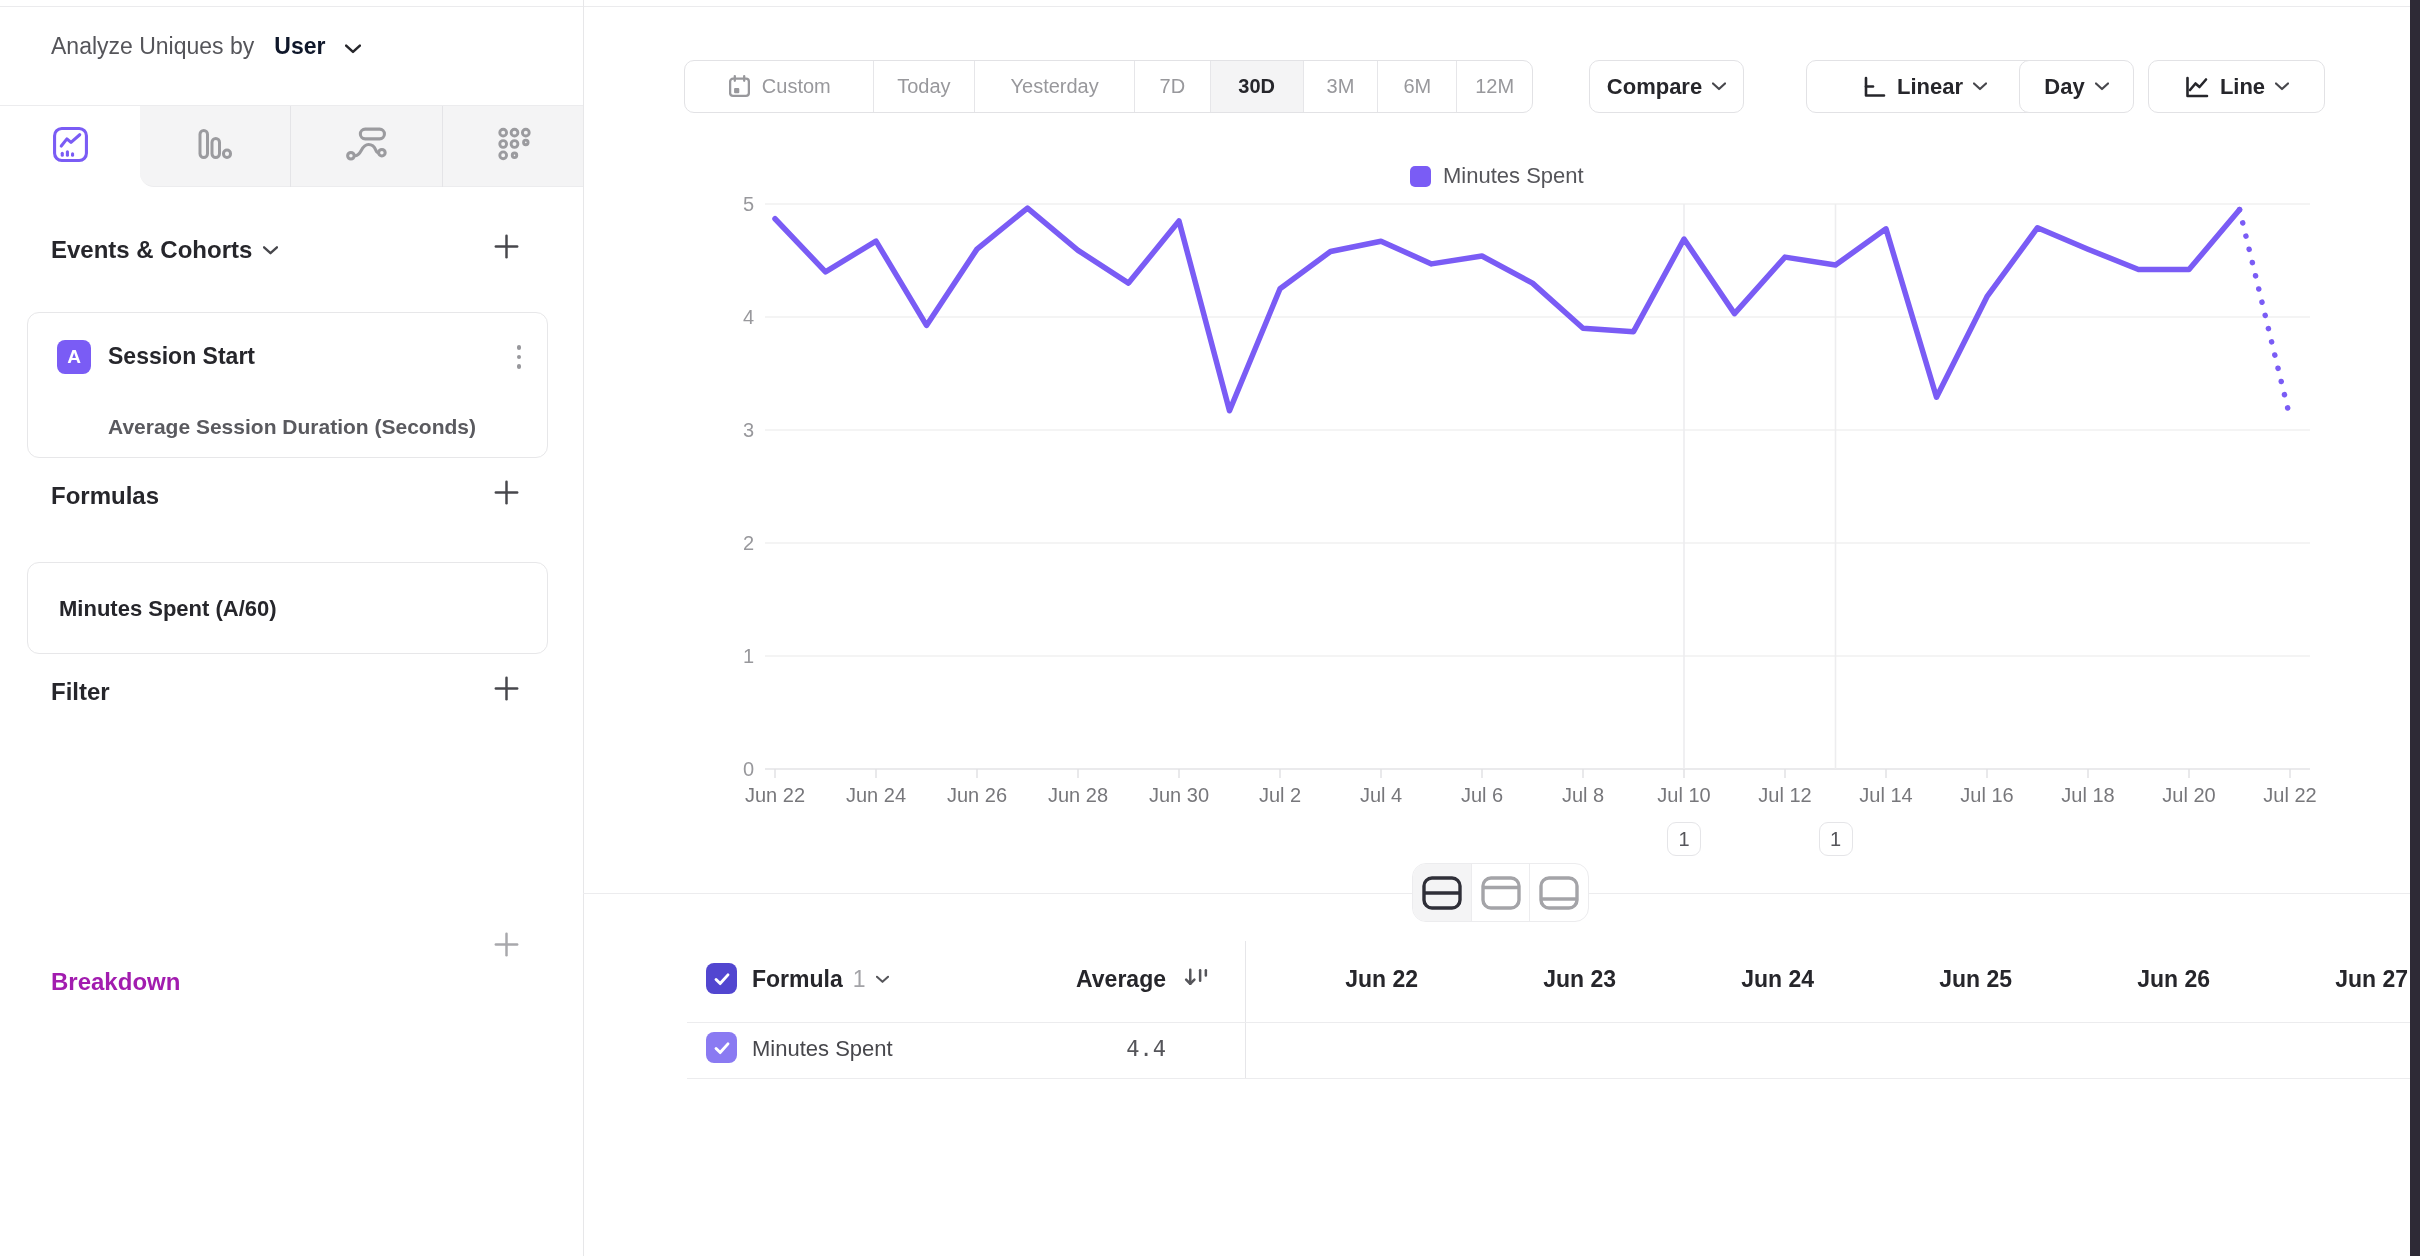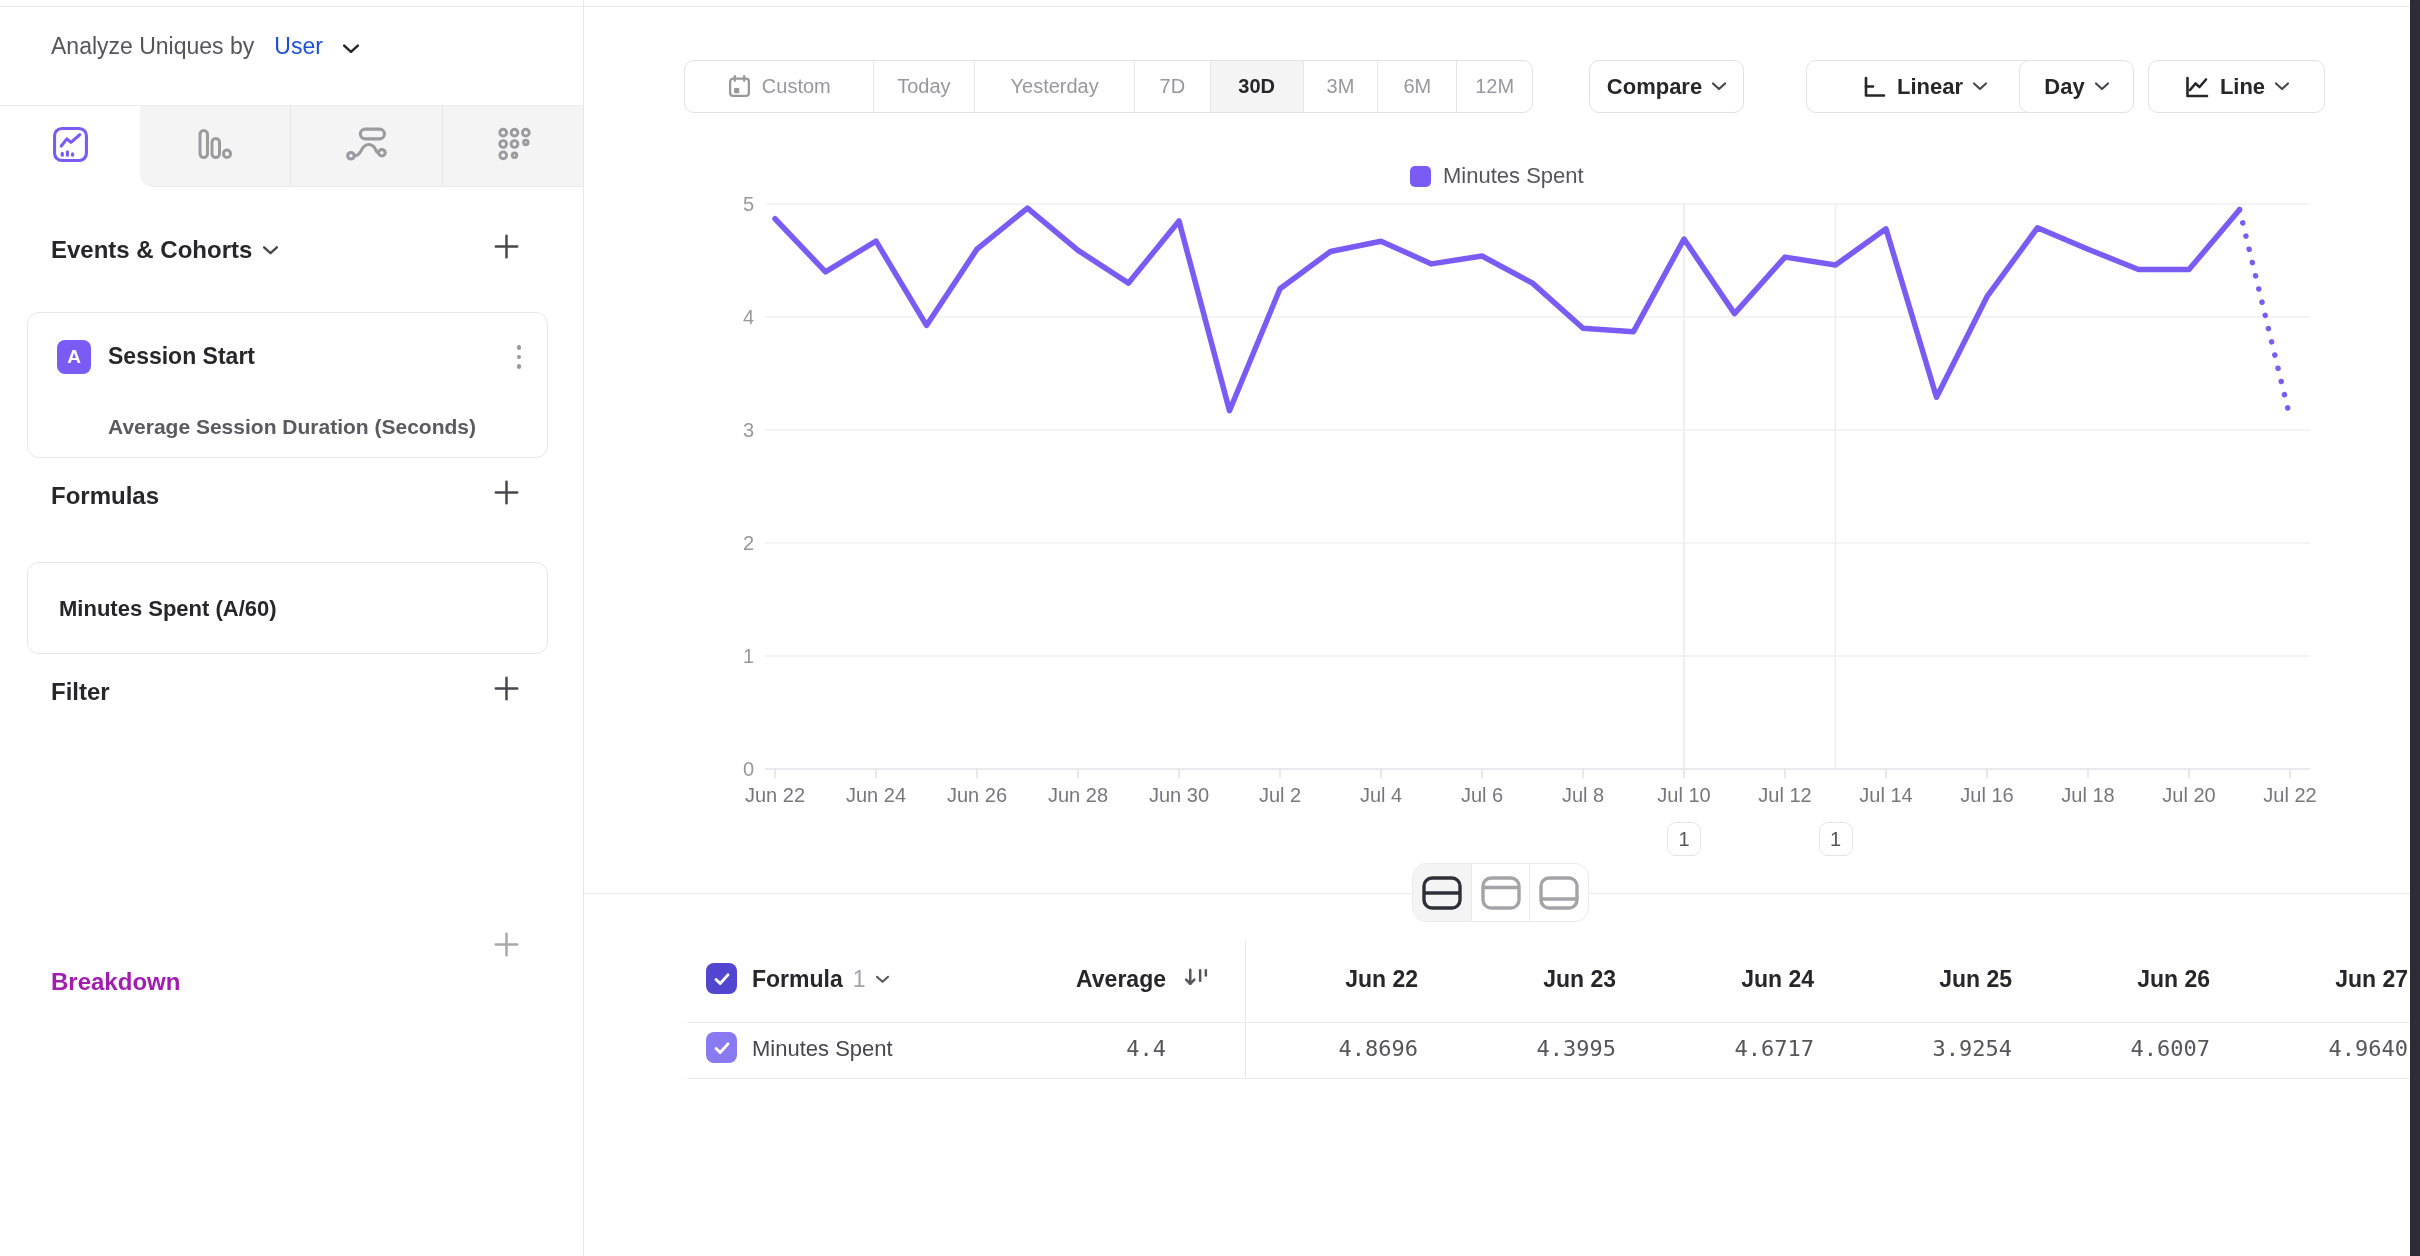--- a/index.html
+++ b/index.html
@@ -8,21 +8,21 @@
   .page { position:relative; width:2420px; height:1256px; background:#fff; overflow:hidden; }
   .abs { position:absolute; }
 
   .top-hairline { left:0; top:6px; width:2420px; height:1px; background:#EBEBED; }
   .edge-bar { left:2410px; top:0; width:10px; height:1256px; background:#2E2A36; z-index:60; }
   .sidebar-sep { left:583px; top:0; width:1px; height:1256px; background:#E7E7E9; }
 
   
   .analyze-row { left:51px; top:33px; display:flex; align-items:center; gap:20px;
     font-size:23px; color:#55555A; font-weight:500; }
-  .analyze-row .val { color:#1d4ed8; font-weight:400; }
+  .analyze-row .val { color:#0f172a; font-weight:700; }
   .chev { display:inline-block; }
   .hdr-divider { left:0; top:105px; width:584px; height:1px; background:#ECECEE; }
 
   .tab-gray { left:140px; top:106px; width:444px; height:81px; background:#F4F4F5;
     border-bottom:1px solid #ECECEE; border-bottom-left-radius:14px; }
   .tab-sep1 { left:290px; top:106px; width:1px; height:81px; background:#E4E4E7; }
   .tab-sep2 { left:442px; top:106px; width:1px; height:81px; background:#E4E4E7; }
   .tab-cell { top:106px; width:140px; height:81px; display:flex; align-items:center; justify-content:center; }
 
   .section-title { font-size:24px; font-weight:700; color:#26262B; display:flex; align-items:center; gap:11px; }
@@ -402,24 +402,16 @@
     </div>
   <div class="abs hdr-sep"></div>
 
   <div class="abs cbx lite" style="left:706px; top:1032px;">
     <svg width="22" height="22" viewBox="0 0 24 24" fill="none">
         <path d="M5.5 12.5 L10 17 L18.5 7.5" stroke="#fff" stroke-width="3.2" stroke-linecap="round" stroke-linejoin="round"></path>
       </svg>
   </div>
   <div class="abs row-label">Minutes Spent</div>
   <div class="abs row-avg">4.4</div>
-  <div class="abs date-row vals" id="date-values">
-      <div class="cell">4.8696</div>
-      <div class="cell">4.3995</div>
-      <div class="cell">4.6717</div>
-      <div class="cell">3.9254</div>
-      <div class="cell">4.6007</div>
-      <div class="cell">4.9640</div>
-    </div>
   <div class="abs row-sep"></div>
 
   <div class="abs edge-bar"></div>
 </div>
 
 </body></html>

